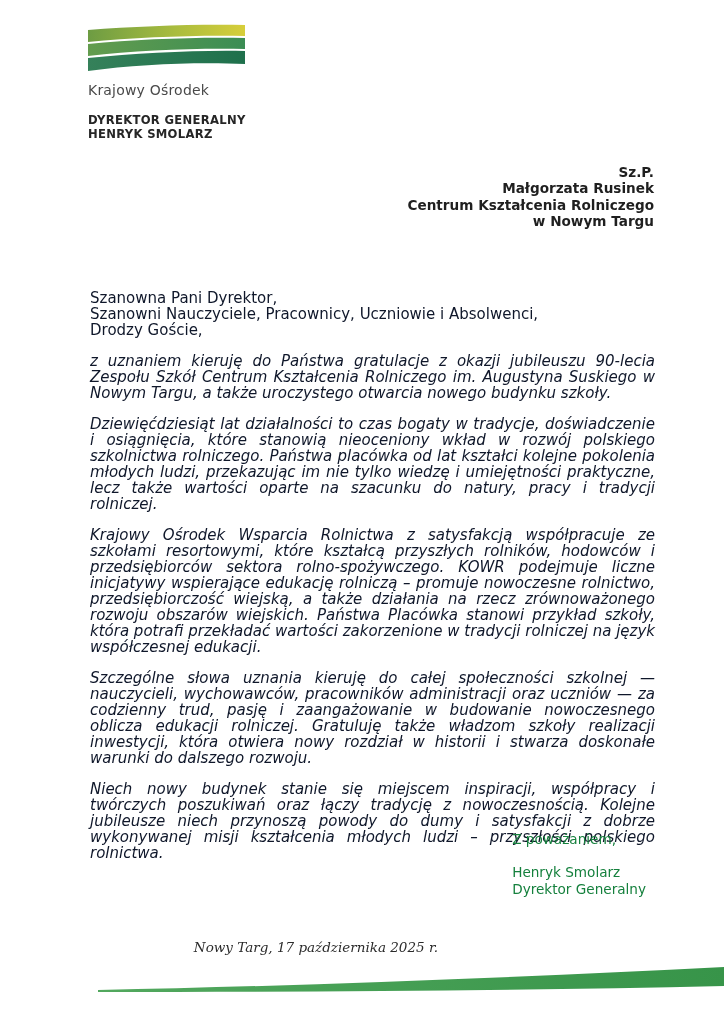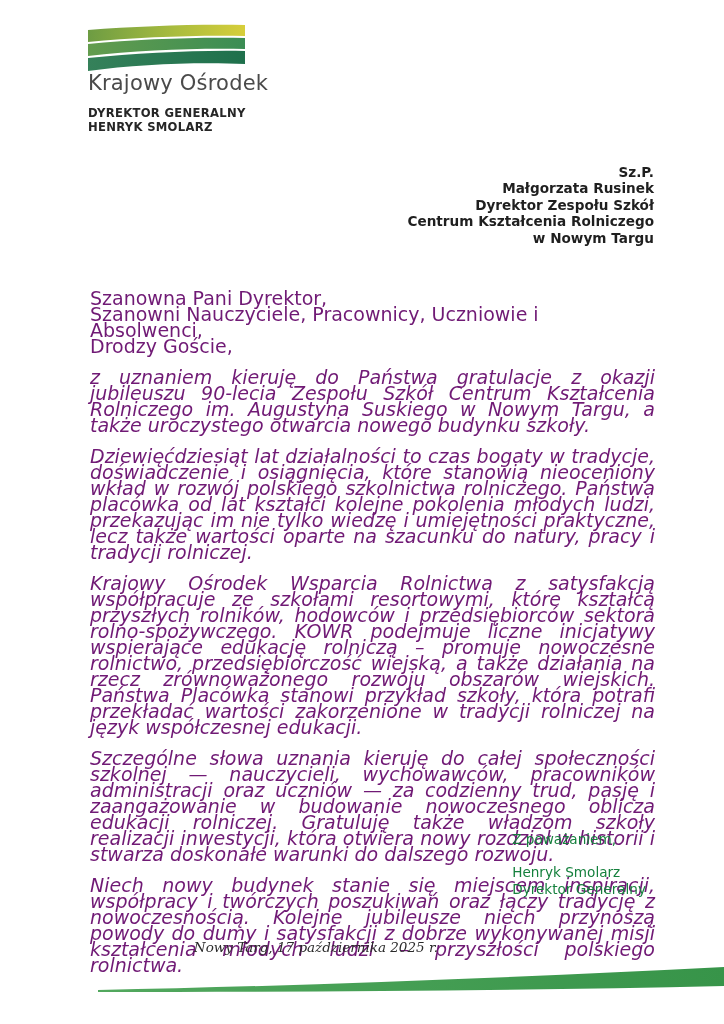--- a/index.html
+++ b/index.html
@@ -23,22 +23,22 @@
     position: absolute;
     left: 88px;
     top: 24px;
   }
   .logo-waves {
     display: block;
     width: 157px;
     height: 48px;
   }
   .org-name {
-    margin-top: 2px;
-    font-size: 21px;
+    margin-top: 9px;
+    font-size: 14px;
     line-height: 19.5px;
     color: #4a4a4a;
     letter-spacing: 0.2px;
   }
   .sender {
     margin-top: 12px;
     font-weight: bold;
     font-size: 11.6px;
     line-height: 14px;
     color: #262626;
@@ -56,23 +56,23 @@
     line-height: 16.4px;
     color: #1f1f1f;
   }
 
   
   .letter-body {
     position: absolute;
     left: 90px;
     top: 290px;
     width: 565px;
-    font-size: 19px;
+    font-size: 15px;
     line-height: 16px;
-    color: #701a75;
+    color: #0f172a;
   }
   .salutation div {
     text-align: left;
   }
   .letter-body p {
     margin: 15px 0 0 0;
     text-align: justify;
     font-style: italic;
   }
 
@@ -144,21 +144,20 @@
     </div>
     <div class="sender">
       <div>DYREKTOR GENERALNY</div>
       <div>HENRYK SMOLARZ</div>
     </div>
   </div>
 
   <div class="recipient">
     <div>Sz.P.</div>
     <div>Małgorzata Rusinek</div>
-    <div>Dyrektor Zespołu Szkół</div>
     <div>Centrum Kształcenia Rolniczego</div>
     <div>w Nowym Targu</div>
   </div>
 
   <div class="letter-body">
     <div class="salutation">
       <div>Szanowna Pani Dyrektor,</div>
       <div>Szanowni Nauczyciele, Pracownicy, Uczniowie i Absolwenci,</div>
       <div>Drodzy Goście,</div>
     </div>

